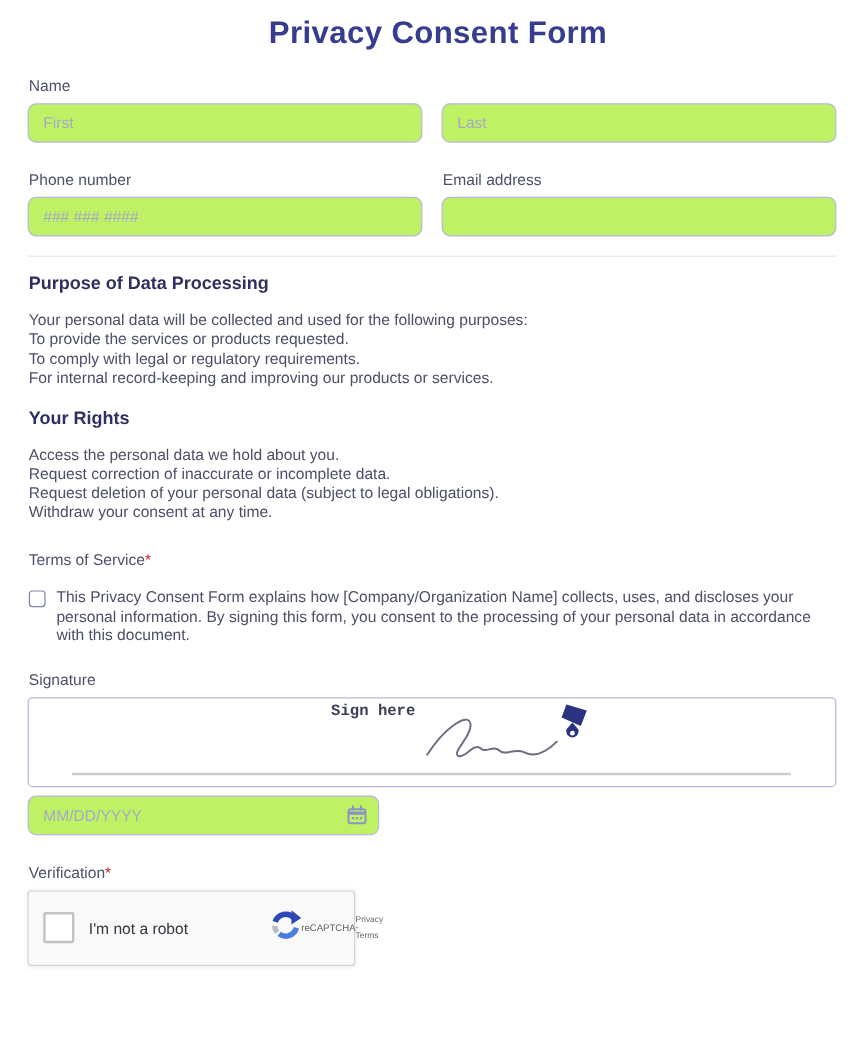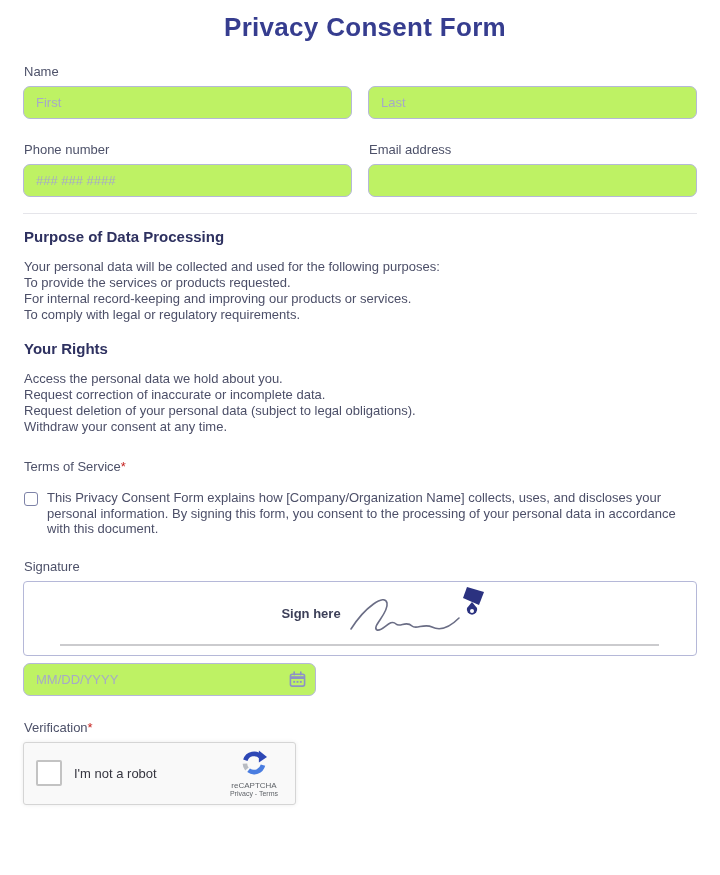--- a/index.html
+++ b/index.html
@@ -45,21 +45,21 @@
     border: 1.5px solid #7e83a8; border-radius: 3px; margin: 2px 9px 0 1px; cursor: pointer;
   }
   .terms-text { font-size: 13px; line-height: 15.5px; color: #4c4f68; }
 
   .sig-label { margin-top: 22px; }
   .signature-box {
     margin-top: 7px; height: 75px; border: 1px solid #b5b8d8; border-radius: 4px;
     position: relative; display: flex; align-items: center; justify-content: center;
     background: #fff; cursor: crosshair;
   }
-  .sig-inner { display: flex; align-items: center; margin-bottom: 10px; margin-left: 60px; }
+  .sig-inner { display: flex; margin-bottom: 10px; margin-left: 60px; font-family: Liberation Mono, monospace; }
   .sign-here { font-size: 13px; font-weight: 700; color: #3c3f58; margin-right: 8px; }
   .sig-line {
     position: absolute; left: 36px; right: 37px; bottom: 9px;
     border-top: 2px solid #cbcbce;
   }
 
   .date-label { margin-top: 36px; }
   .date-wrap { position: relative; width: 293px; margin-top: 7px; }
   .calendar-icon { position: absolute; right: 10px; top: 8px; pointer-events: auto; cursor: pointer; }
 
@@ -67,21 +67,21 @@
   .recaptcha {
     margin-top: 7px; width: 273px; height: 63px; background: #f9f9f9;
     border: 1px solid #d5d5d5; border-radius: 3px; box-shadow: 0 0 4px rgba(0,0,0,0.08);
     display: flex; align-items: center; padding: 0 12px;
   }
   .rc-checkbox {
     width: 26px; height: 26px; background: #fff; border: 2px solid #c3c3c3;
     border-radius: 2px; margin-right: 12px; flex: none; cursor: pointer;
   }
   .rc-label { font-size: 13px; color: #35353f; flex: 1; }
-  .rc-logo-col { display: flex; flex-direction: column; align-items: center; width: 58px; flex: none; justify-content: space-between; }
+  .rc-logo-col { display: flex; flex-direction: row; align-items: center; width: 58px; flex: none; justify-content: space-between; }
   .rc-brand { font-size: 8px; color: #5f6368; margin-top: 1px; }
   .rc-links { font-size: 7px; color: #5f6368; cursor: pointer; }
 </style>
 </head>
 <body>
 
 <div class="page">
   <h1 class="page-title">Privacy Consent Form</h1>
 
   <div class="container">
@@ -100,22 +100,22 @@
       <input class="text-input" type="text" placeholder="### ### ####" style="">
       <input class="text-input" type="text" style="">
     </div>
 
     <hr class="divider">
 
     <h2 class="section-heading">Purpose of Data Processing</h2>
     <div class="body-lines">
       <div class="body-line">Your personal data will be collected and used for the following purposes:</div>
       <div class="body-line">To provide the services or products requested.</div>
+      <div class="body-line">To comply with legal or regulatory requirements.</div>
       <div class="body-line">For internal record-keeping and improving our products or services.</div>
-      <div class="body-line">To comply with legal or regulatory requirements.</div>
     </div>
 
     <h2 class="section-heading" style="margin-top:17px">Your Rights</h2>
     <div class="body-lines">
       <div class="body-line">Access the personal data we hold about you.</div>
       <div class="body-line">Request correction of inaccurate or incomplete data.</div>
       <div class="body-line">Request deletion of your personal data (subject to legal obligations).</div>
       <div class="body-line">Withdraw your consent at any time.</div>
     </div>
 

